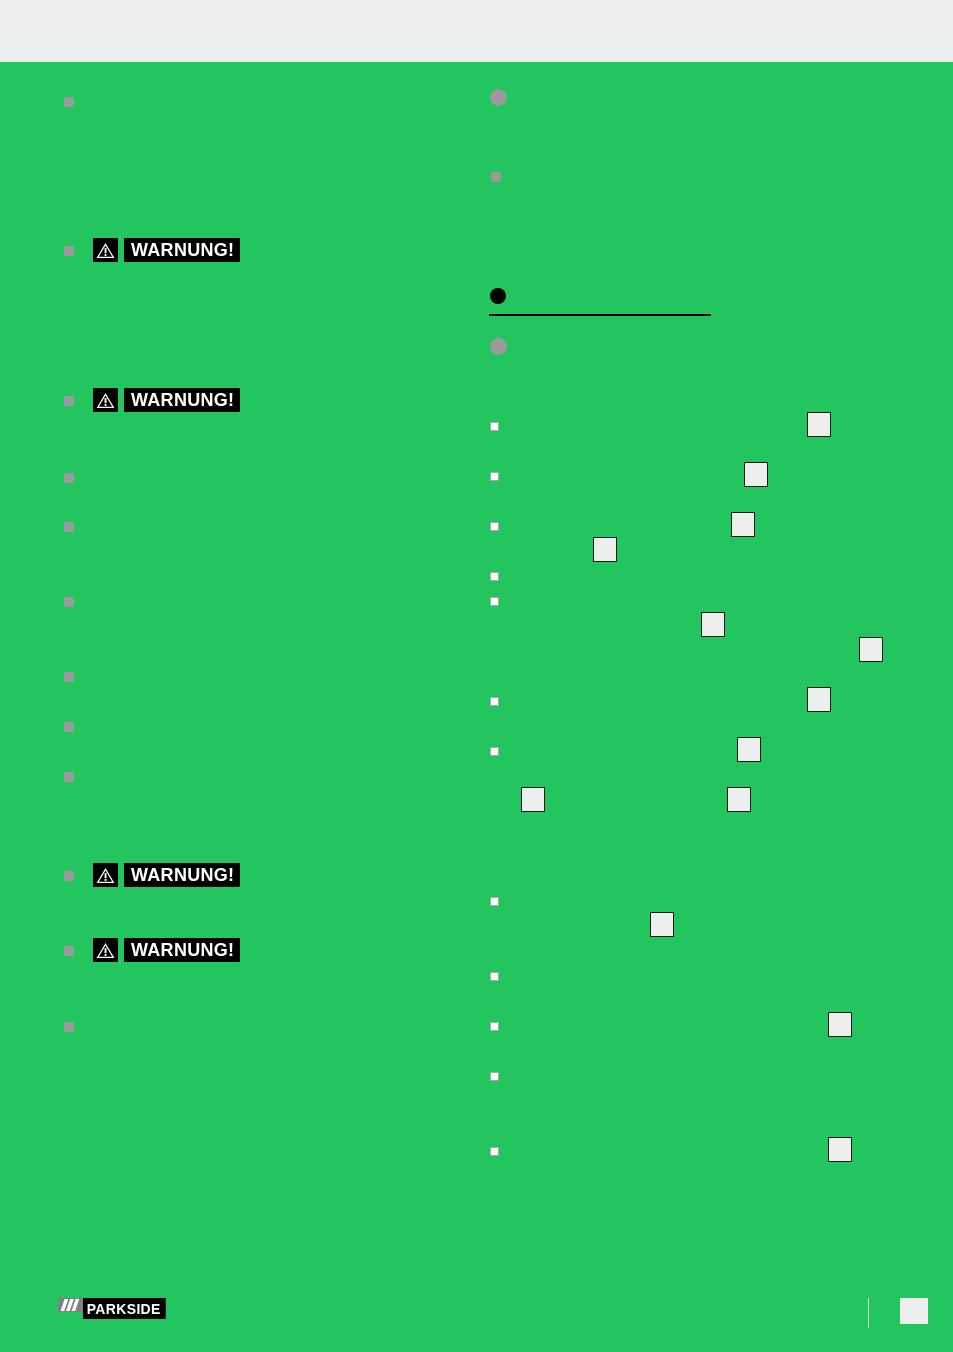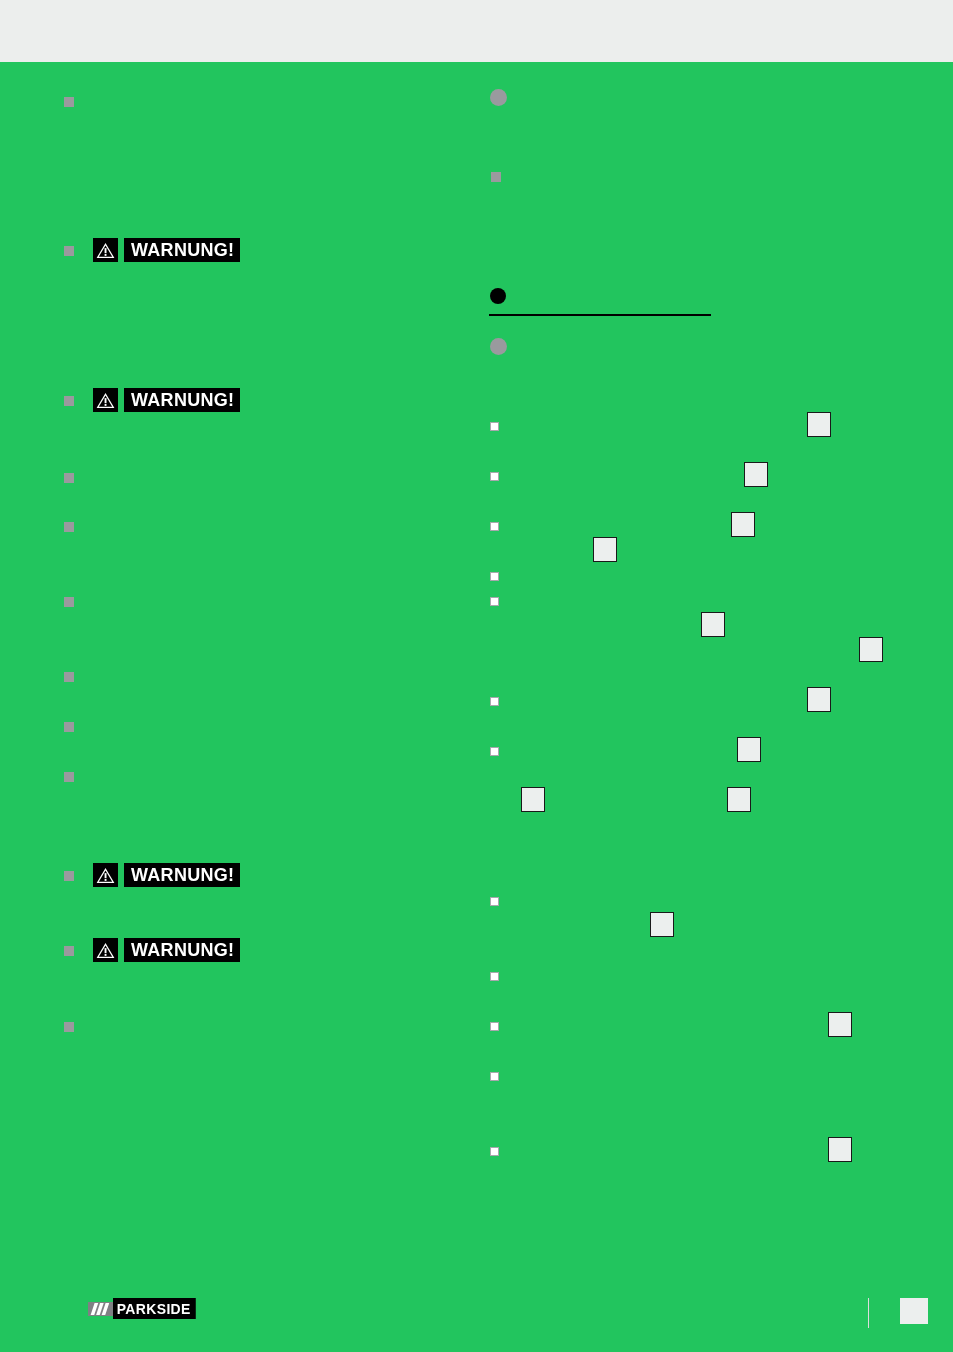--- a/index.html
+++ b/index.html
@@ -112,22 +112,21 @@
     bottom: 0;
     width: 953px;
     height: 80px;
   }
   #brand-logo {
     position: absolute;
     left: 58px;
     top: 1298px;
     display: flex;
     height: 21px;
-    align-items: center;
-    margin-left: 30px;
+    align-items: flex-start;
   }
   .logo-slashes {
     background: #808084;
     width: 25px;
     display: flex;
     align-items: center;
     justify-content: center;
     flex: none;
   }
   .logo-word {

